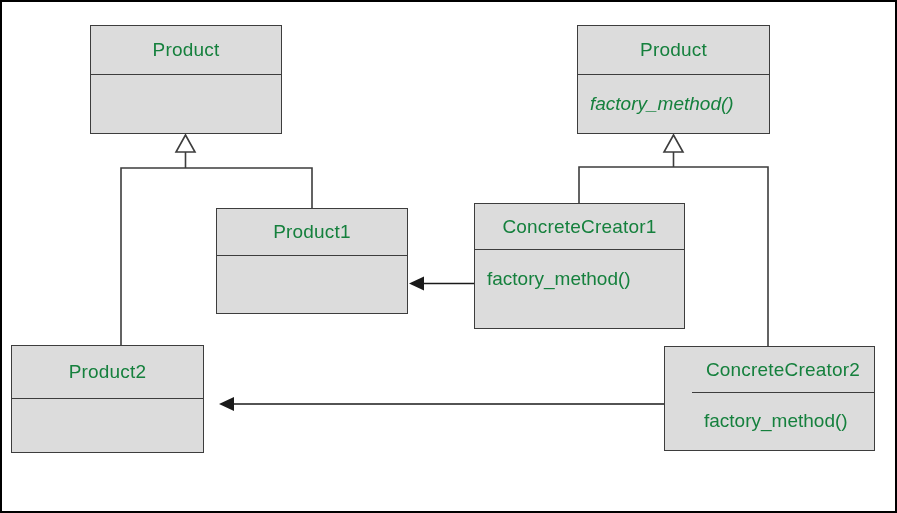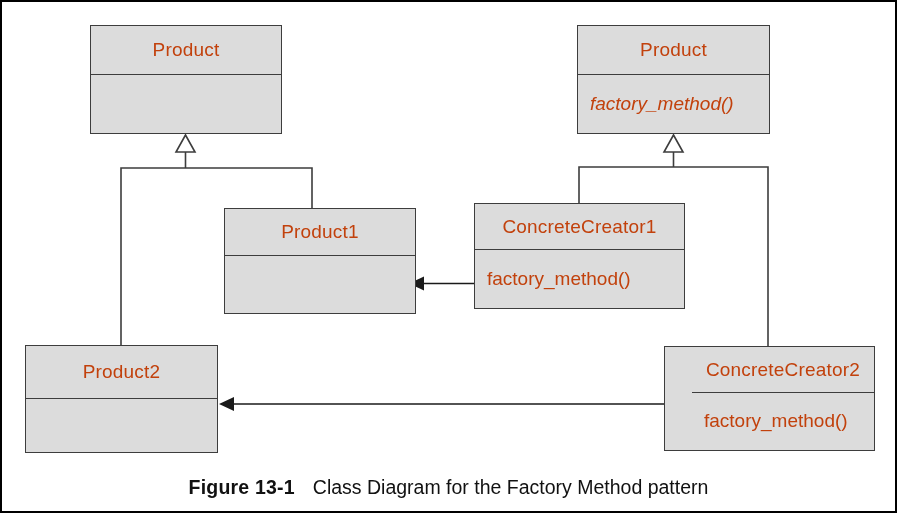--- a/index.html
+++ b/index.html
@@ -22,21 +22,21 @@
     left: 0;
     top: 0;
     width: 897px;
     height: 513px;
   }
   .class-box {
     position: absolute;
     box-sizing: border-box;
     border: 1.5px solid #3d3d3d;
     background: #dcdcdc;
-    color: #c2410c;
+    color: #15803d;
   }
   .class-title {
     box-sizing: border-box;
     border-bottom: 1.5px solid #3d3d3d;
     display: flex;
     align-items: center;
     justify-content: center;
     font-size: 19px;
     letter-spacing: 0.2px;
   }
@@ -51,29 +51,29 @@
 
   
   .box-product  { left: 88px;  top: 23px;  width: 192px; height: 109px; }
   .box-product  .class-title { height: 49px; }
   .box-product  .class-body  { height: 58px; }
 
   .box-creator  { left: 575px; top: 23px;  width: 193px; height: 109px; }
   .box-creator  .class-title { height: 49px; }
   .box-creator  .class-body  { height: 58px; }
 
-  .box-product1 { left: 222px; top: 206px; width: 192px; height: 106px; }
+  .box-product1 { left: 214px; top: 206px; width: 192px; height: 106px; }
   .box-product1 .class-title { height: 47px; }
   .box-product1 .class-body  { height: 56px; }
 
-  .box-cc1      { left: 472px; top: 201px; width: 211px; height: 106px; }
+  .box-cc1      { left: 472px; top: 201px; width: 211px; height: 126px; }
   .box-cc1      .class-title { height: 46px; }
   .box-cc1      .class-body  { height: 57px; }
 
-  .box-product2 { left: 23px;  top: 343px; width: 193px; height: 108px; }
+  .box-product2 { left: 9px;  top: 343px; width: 193px; height: 108px; }
   .box-product2 .class-title { height: 53px; }
   .box-product2 .class-body  { height: 52px; }
 
   .box-cc2      { left: 662px; top: 344px; width: 211px; height: 105px; padding-left: 27px; }
   .box-cc2      .class-title { height: 46px; }
   .box-cc2      .class-body  { height: 56px; }
 
   .figure-caption {
     position: absolute;
     left: 0;
@@ -152,17 +152,14 @@
     </div>
   </div>
 
   <div class="class-box box-cc2">
     <div class="class-title">ConcreteCreator2</div>
     <div class="class-body">
       <span>factory_method()</span>
     </div>
   </div>
 
-  <div class="figure-caption">
-    <span class="caption-label">Figure 13-1</span><span>Class Diagram for the Factory Method pattern</span>
-  </div>
 
 </div>
 
 </body></html>

